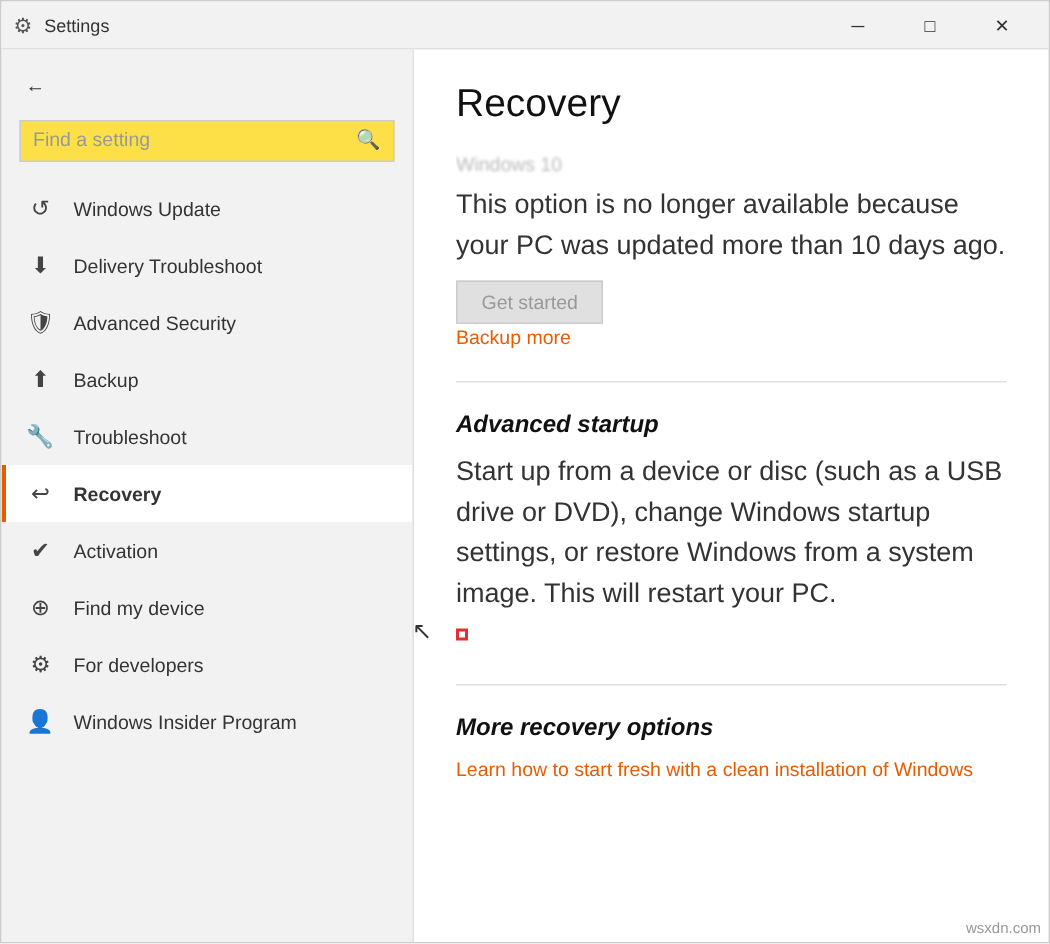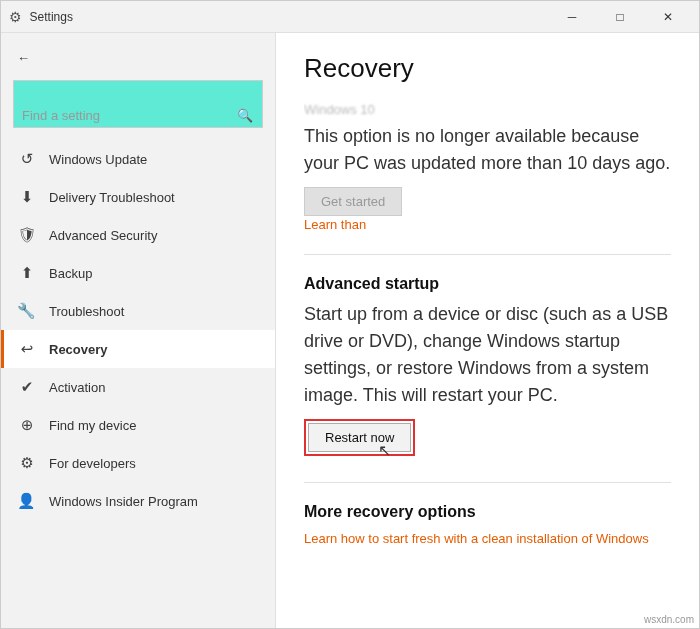--- a/index.html
+++ b/index.html
@@ -92,26 +92,26 @@
       gap: 6px;
       font-size: 13px;
       color: #333;
       cursor: pointer;
       padding: 4px 0;
       margin-bottom: 8px;
     }
 
     .search-box {
       display: flex;
-      align-items: flex-end;
-      background: #5eead4;
+      align-items: flex-start;
+      background: #fde047;
       border: 1px solid #ccc;
       margin: 0 12px 12px 12px;
       padding: 4px 8px;
-      height: 48px;
+      height: 28px;
     }
 
     .search-input {
       border: none;
       outline: none;
       flex: 1;
       font-size: 13px;
       color: #333;
       background: transparent;
     }
@@ -174,20 +174,21 @@
       color: #111;
       margin-bottom: 18px;
     }
 
     .section-heading {
       font-size: 16px;
       font-weight: 600;
       color: #111;
       margin-bottom: 8px;
       margin-top: 20px;
+      font-style: italic;
     }
 
     .description-text {
       font-size: 18px;
       color: #333;
       line-height: 1.5;
       margin-bottom: 10px;
     }
 
     .windows-10-label {
@@ -353,30 +354,29 @@
 
       
       <div class="windows-10-label">
         <span style="filter: blur(1px); color: #bbb;">Windows 10</span>
       </div>
 
       
       <div class="description-text">This option is no longer available because your PC was updated more than 10 days ago.</div>
       <button class="btn-disabled">Get started</button>
       <br>
-      <a class="learn-more-link" href="#">Learn than</a>
+      <a class="learn-more-link" href="#">Backup more</a>
 
       <hr class="divider">
 
       
       <h2 class="section-heading">Advanced startup</h2>
       <p class="description-text">Start up from a device or disc (such as a USB drive or DVD), change Windows startup settings, or restore Windows from a system image. This will restart your PC.</p>
 
       <div class="restart-btn-wrapper">
-        <button class="btn-restart">Restart now</button>
         <span class="cursor-indicator">↖</span>
       </div>
 
       <hr class="divider">
 
       
       <h2 class="section-heading">More recovery options</h2>
       <a class="more-options-link" href="#">Learn how to start fresh with a clean installation of Windows</a>
     </div>
 

